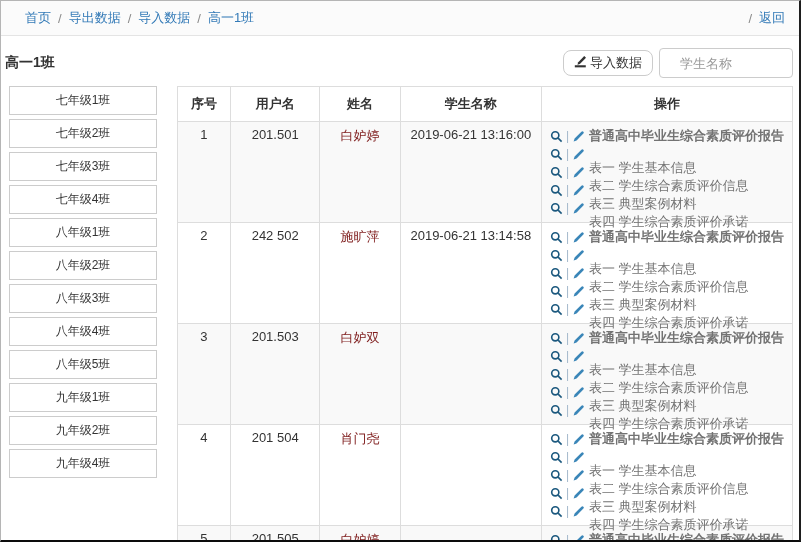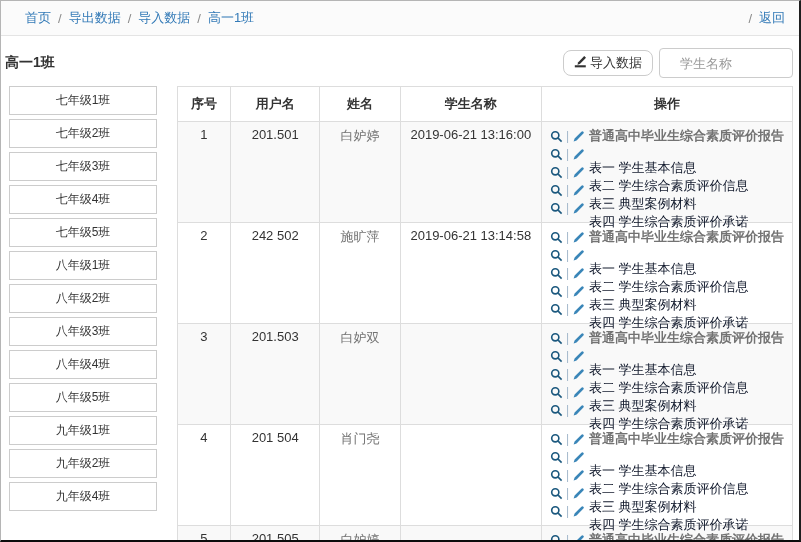--- a/index.html
+++ b/index.html
@@ -68,29 +68,29 @@
   table.students { width: 100%; border-collapse: collapse; background: #fff; }
   table.students th, table.students td {
     border: 1px solid #ddd;
     font-size: 13px; color: #333;
     text-align: center; vertical-align: top;
   }
   table.students th { padding: 8px; font-weight: bold; background: #fff; }
   table.students td { padding: 5px 8px; }
   tr.stripe td { background: #f9f9f9; }
 
-  .name-link { color: #737373; text-decoration: none; cursor: pointer; }
+  .name-link { color: #7f1d1d; text-decoration: none; cursor: pointer; }
 
   .ops { white-space: nowrap; }
   .op-line { display: flex; align-items: center; height: 18px; }
   .op-line a { display: inline-flex; align-items: center; cursor: pointer; text-decoration: none; }
   .op-sep { color: #a3b7cb; margin: 0 3px; font-size: 12px; }
   .op-edit { margin-right: 4px; }
   .op-report { font-weight: bold; color: #737373; cursor: pointer; }
-  .op-link { color: #0f172a; cursor: pointer; text-decoration: none; margin-top: 28px; }
+  .op-link { color: #737373; cursor: pointer; text-decoration: none; margin-top: 28px; }
 </style>
 </head>
 <body>
 
 <div class="page">
 
   <div class="crumb-bar">
     <a class="crumb-link">首页</a>
     <span class="crumb-sep">/</span>
     <a class="crumb-link">导出数据</a>
@@ -119,21 +119,20 @@
       <input class="tb-input" placeholder="学生名称" style="">
     </div>
   </div>
 
   <div class="main">
     <div class="class-sidebar">
         <button class="class-btn">七年级1班</button>
         <button class="class-btn">七年级2班</button>
         <button class="class-btn">七年级3班</button>
         <button class="class-btn">七年级4班</button>
-        <button class="class-btn">七年级5班</button>
         <button class="class-btn">八年级1班</button>
         <button class="class-btn">八年级2班</button>
         <button class="class-btn">八年级3班</button>
         <button class="class-btn">八年级4班</button>
         <button class="class-btn">八年级5班</button>
         <button class="class-btn">九年级1班</button>
         <button class="class-btn">九年级2班</button>
         <button class="class-btn">九年级4班</button>
       </div>
 

